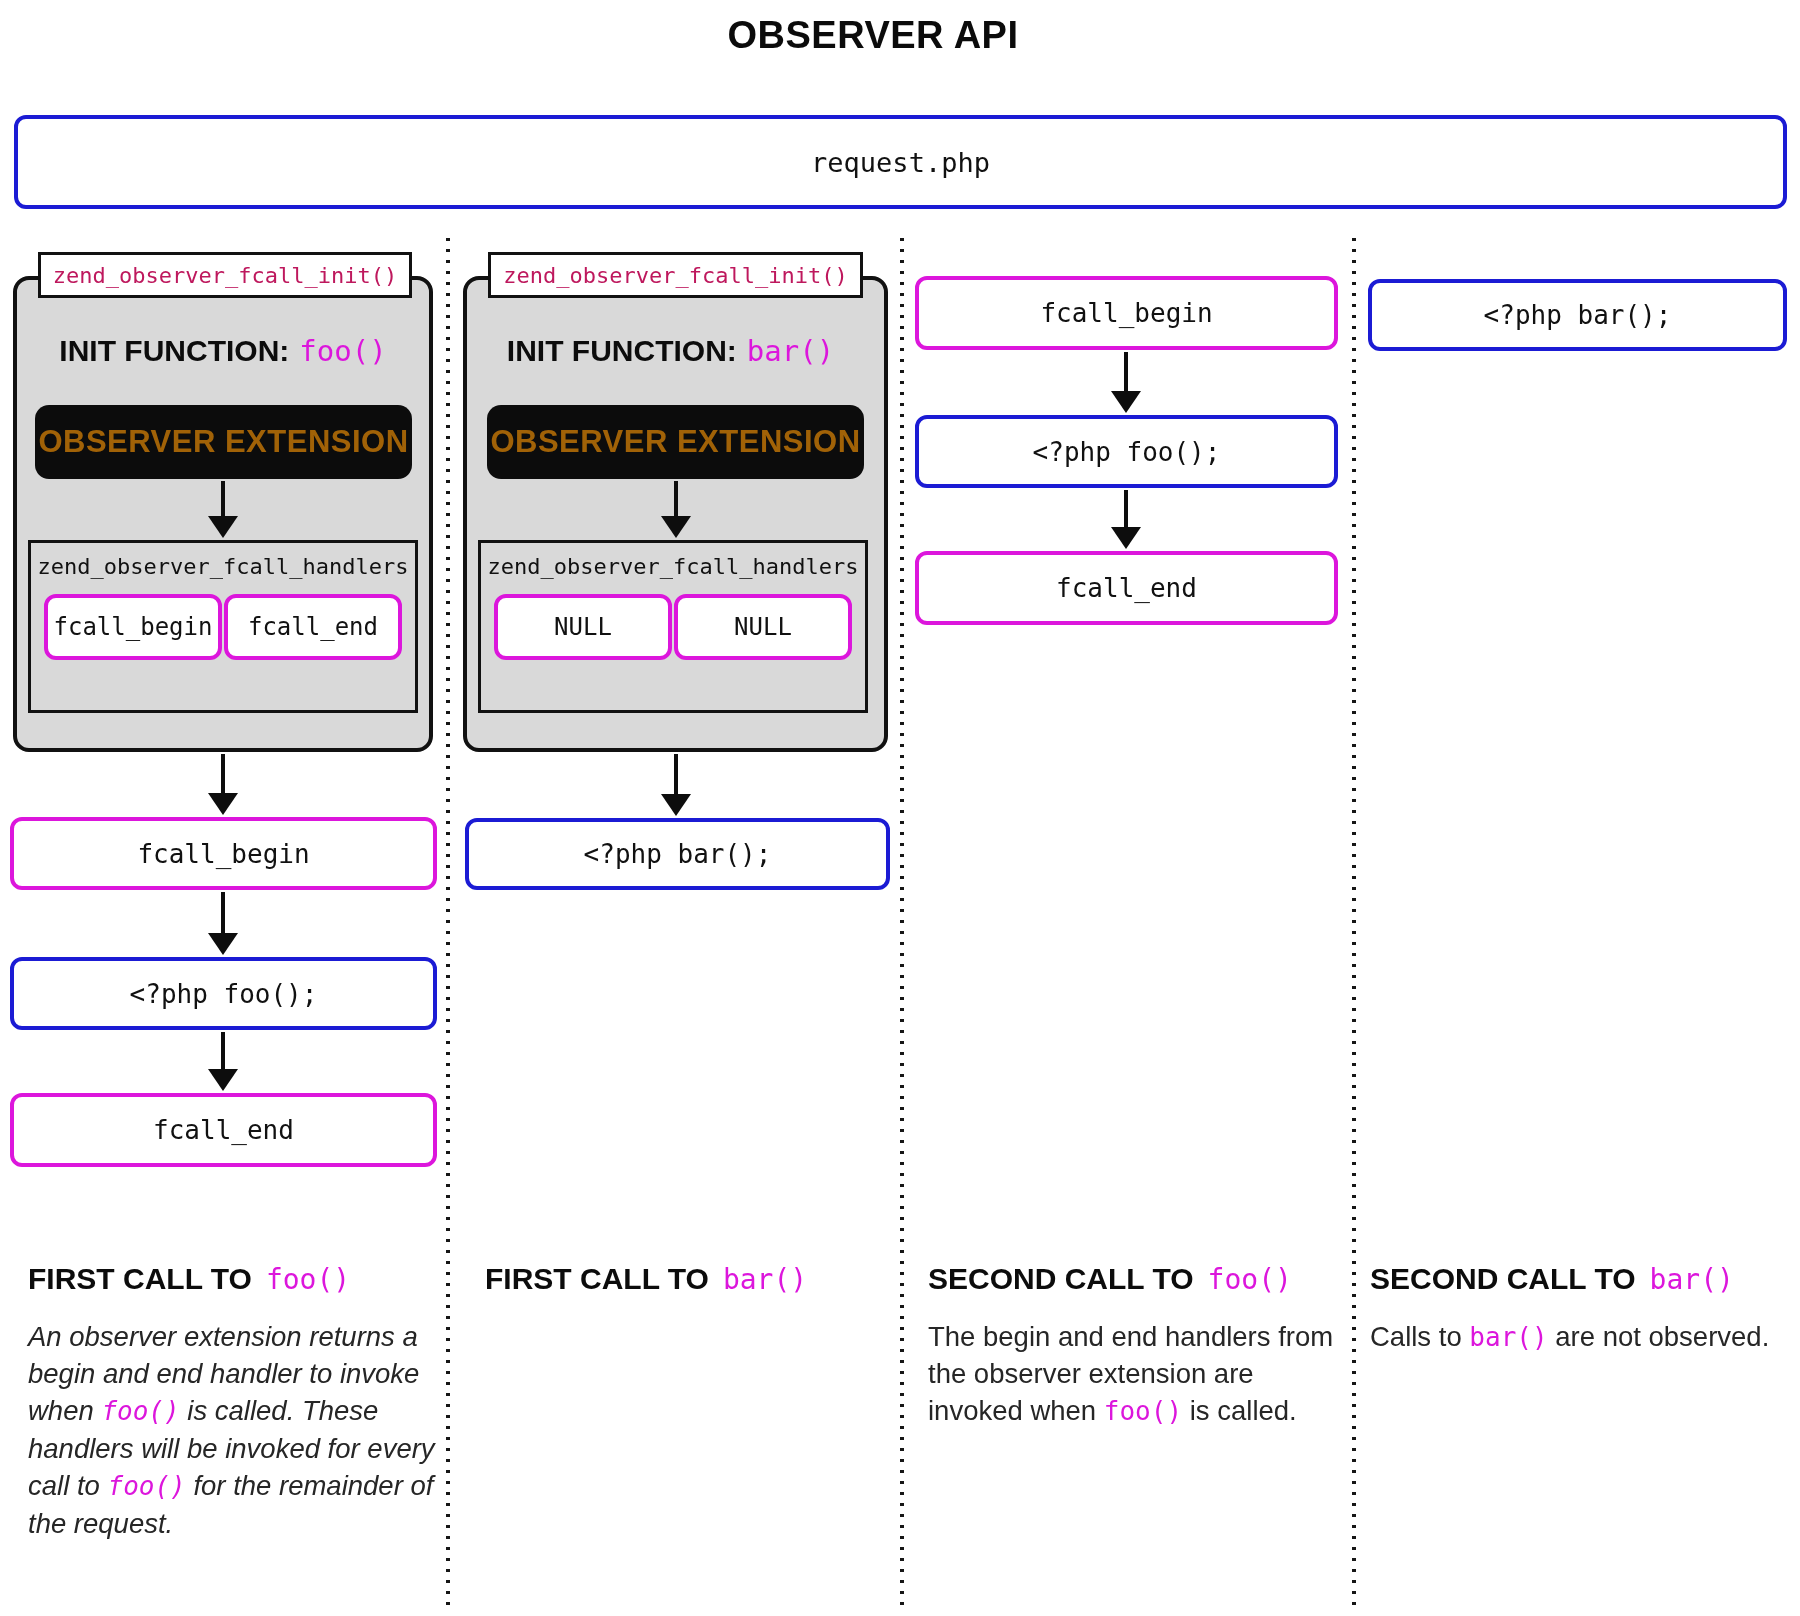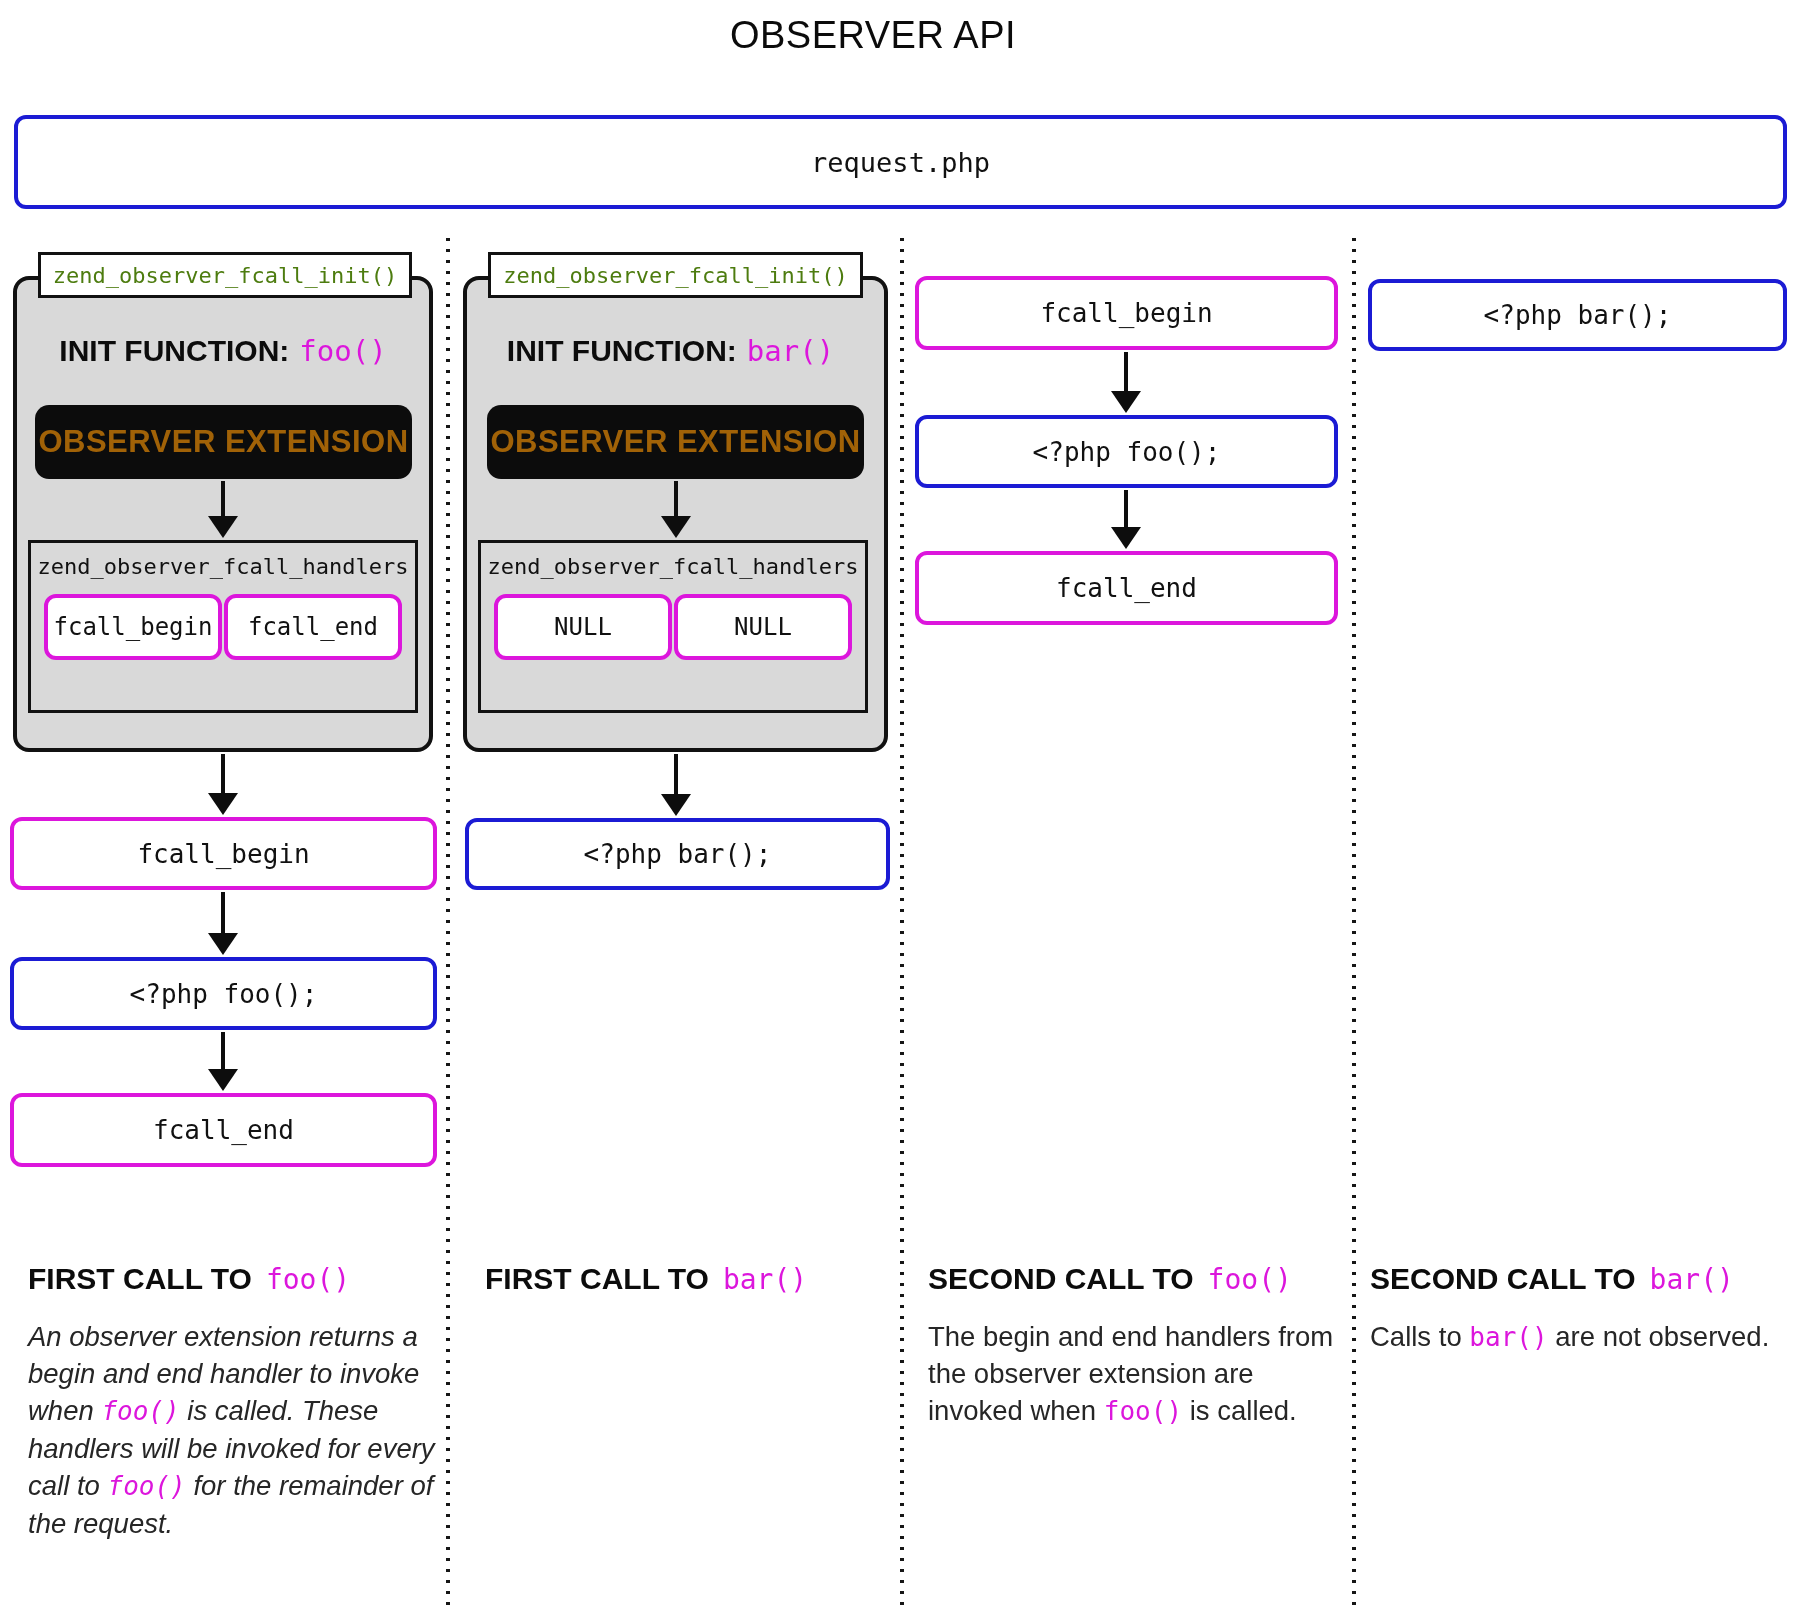--- a/index.html
+++ b/index.html
@@ -9,38 +9,38 @@
     --ink:#111111;
   }
   *{box-sizing:border-box;margin:0;padding:0;}
   html,body{width:1800px;height:1616px;background:#ffffff;}
   body{font-family:"Liberation Sans", sans-serif;color:#1d1d1d;position:relative;overflow:hidden;}
   .mono{font-family:"DejaVu Sans Mono", monospace;}
   .page{position:absolute;inset:0;}
 
   .title{
     position:absolute;top:14px;left:0;width:1746px;
-    text-align:center;font-size:38px;font-weight:normal;letter-spacing:.5px;color:#0b0b0b;
+    text-align:center;font-size:38px;font-weight:bold;letter-spacing:.5px;color:#0b0b0b;
   }
 
   .abs{position:absolute;}
   .center{display:flex;align-items:center;justify-content:center;}
 
   .php-box{
     background:#fff;border:4px solid var(--blue);border-radius:12px;
     font-size:27px;color:#111;
   }
 
   .vsep{
     width:4px;top:238px;height:1372px;
     background-image:repeating-linear-gradient(to bottom,#161616 0 3.5px,transparent 3.5px 11px);
   }
 
   .gray-box{background:var(--box_gray);border:4px solid #111;border-radius:16px;}
-  .label-box{background:#fff;border:3px solid #111;font-size:22px;color:#4d7c0f;z-index:3;}
+  .label-box{background:#fff;border:3px solid #111;font-size:22px;color:#be185d;z-index:3;}
   .init-line{font-size:30px;font-weight:bold;color:#0c0c0c;text-align:center;z-index:2;}
   .init-line .code{font-family:"DejaVu Sans Mono", monospace;font-weight:normal;font-size:29px;color:var(--magenta);margin-left:10px;}
   .ext-box{background:#0c0c0c;color:#a16207;border-radius:14px;font-size:31px;font-weight:bold;letter-spacing:.5px;z-index:2;}
   .handlers-box{background:var(--box_gray);border:3px solid #111;z-index:2;}
   .handlers-title{margin-top:11px;text-align:center;font-size:22px;color:#111;}
   .chip-row{display:flex;justify-content:space-between;padding:0 13px;margin-top:15px;}
   .handler-chip{width:178px;height:66px;background:#fff;border:4px solid var(--magenta);border-radius:12px;font-size:24px;color:#111;}
 
   .flow{background:#fff;border-radius:12px;font-size:26px;color:#111;z-index:2;}
   .flow.magenta{border:4px solid var(--magenta);}

